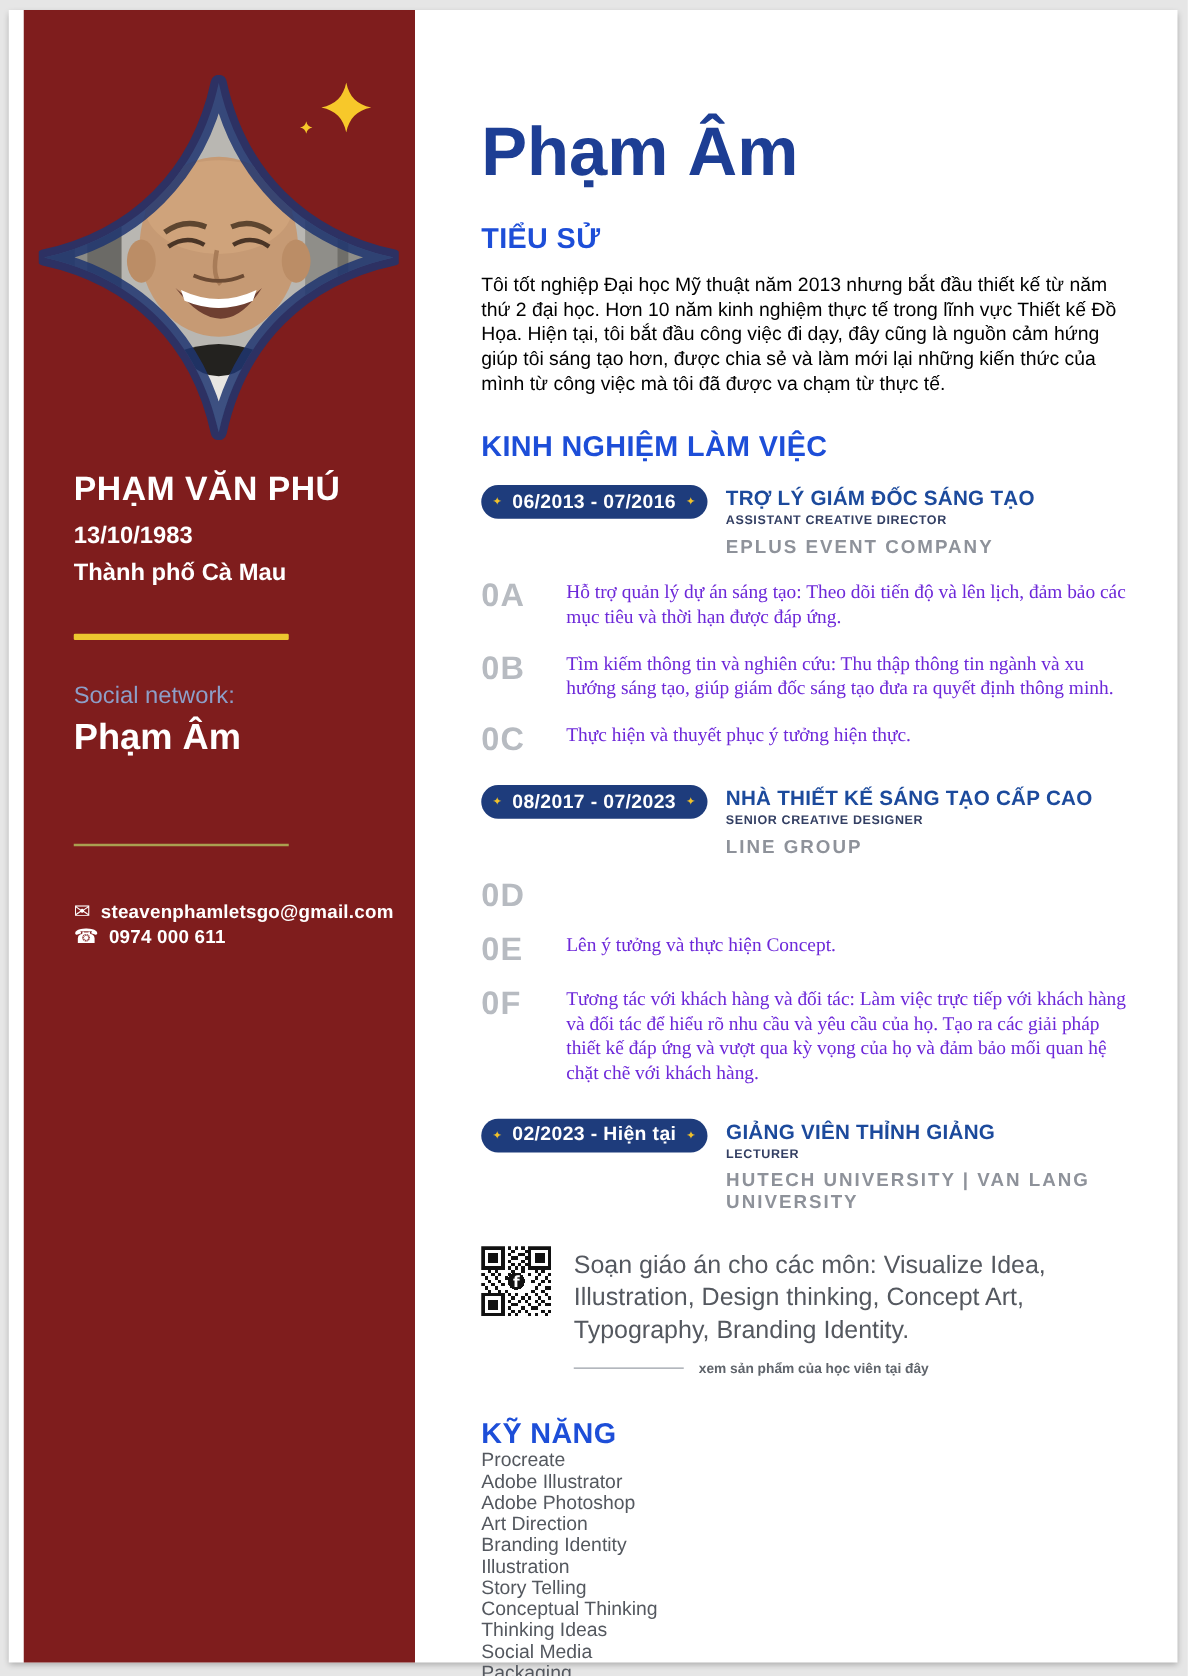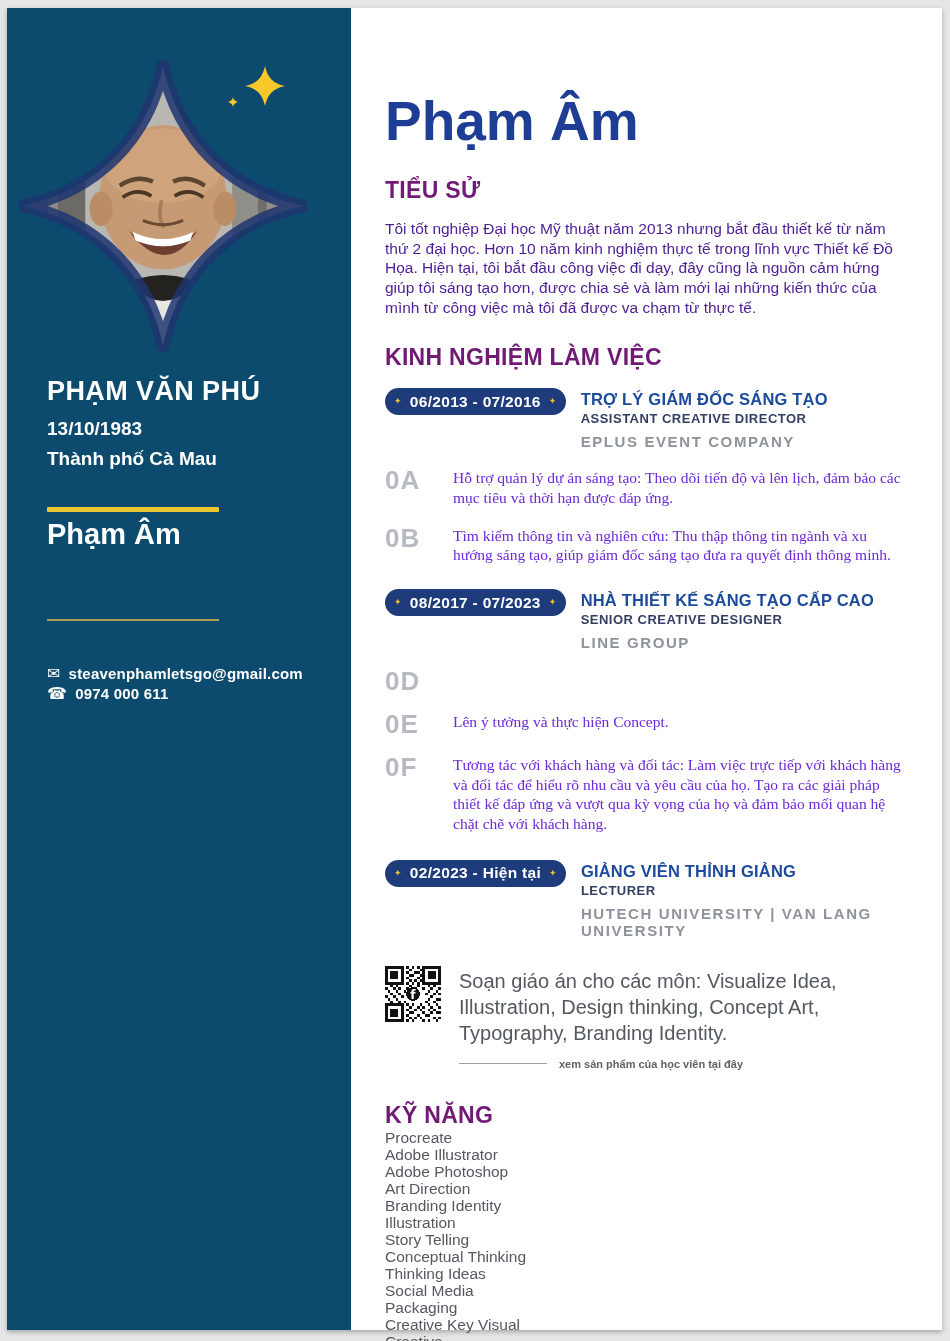--- a/index.html
+++ b/index.html
@@ -2,53 +2,53 @@
 <html><head>
 <meta charset="utf-8">
 <style>
   * { margin:0; padding:0; box-sizing:border-box; }
   body { background:#d9d9d9; font-family:"Liberation Sans","DejaVu Sans",sans-serif; }
   .stage { position:relative; width:950px; height:1341px; background:#e6e6e6; overflow:hidden; }
   .page { position:absolute; left:7px; top:8px; width:935px; height:1322px; background:#ffffff;
           box-shadow:0 2px 5px rgba(0,0,0,.28); }
 
   
-  .sidebar { position:absolute; left:0; top:0; bottom:0; width:344px; background:#0c4a6e; color:#fff; }
+  .sidebar { position:absolute; left:12px; top:0; bottom:0; width:313px; background:#7f1d1d; color:#fff; }
   .photo-zone { position:relative; height:352px; }
   .star-photo { position:absolute; left:12px; top:52px; width:288px; height:292px; }
   .sparkle-big { position:absolute; left:238px; top:58px; width:40px; height:40px; }
   .sparkle-small { position:absolute; left:221px; top:89px; width:10px; height:10px; }
   .side-body { padding-left:40px; padding-right:24px; }
   .side-name { font-size:27px; font-weight:800; letter-spacing:.4px; margin-top:16px; }
   .side-dob { font-size:19px; font-weight:700; margin-top:11px; }
   .side-city { font-size:19px; font-weight:700; margin-top:8px; }
   .div-thick { width:172px; height:5px; background:#ecc72f; margin-top:37px; border-radius:1px; }
   .social-label { color:#8d9ec7; font-size:19px; font-weight:400; margin-top:34px; }
   .social-name { font-size:29px; font-weight:800; margin-top:6px; }
   .div-thin { width:172px; height:2px; background:#aaa050; margin-top:68px; }
   .contact { margin-top:44px; font-size:15px; font-weight:700; letter-spacing:.2px; }
   .contact-row { display:flex; align-items:center; gap:8px; margin-top:3px; }
   .contact-row .cicon { font-size:16px; line-height:1; }
 
   
   .main { position:absolute; left:313px; top:0; right:0; bottom:0; padding:86px 30px 0 65px; }
   .big-title { font-size:55px; font-weight:800; color:#1d3e94; letter-spacing:0; line-height:1; }
-  .section-h { font-size:23px; font-weight:800; color:#701a75; letter-spacing:.3px; }
+  .section-h { font-size:23px; font-weight:800; color:#1d4ed8; letter-spacing:.3px; }
   .bio-h { margin-top:28px; }
-  .bio-text { margin-top:15px; width:522px; font-size:15.5px; line-height:1.27; color:#4c1d95; font-weight:500; }
+  .bio-text { margin-top:15px; width:522px; font-size:15.5px; line-height:1.27; color:#000000; font-weight:500; }
   .exp-h { margin-top:27px; }
 
   .job { margin-top:17px; }
   .job-head { display:flex; gap:15px; align-items:flex-start; }
   .badge { flex:none; background:#1e3c7c; color:#fff; border-radius:15px; height:27px;
            padding:0 9px; display:flex; align-items:center; gap:8px;
            font-weight:700; font-size:15.5px; white-space:nowrap; letter-spacing:.3px; }
   .badge .bstar { color:#f0c12b; font-size:9px; line-height:1; }
   .job-role { color:#1c4a9c; font-weight:800; font-size:16.5px; letter-spacing:.2px; margin-top:2px; }
-  .job-role-en { color:#333f63; font-weight:700; font-size:13px; letter-spacing:.5px; margin-top:2px; }
+  .job-role-en { color:#333f63; font-weight:700; font-size:10px; letter-spacing:.5px; margin-top:2px; }
   .job-company { color:#8e929a; font-weight:700; font-size:15px; letter-spacing:1.6px; margin-top:7px; }
 
   .item { display:flex; margin-top:17px; }
   .marker { flex:none; width:68px; color:#b7bbc1; font-weight:800; font-size:26px; line-height:1; letter-spacing:1px; }
   .item-text { width:455px; font-size:15.5px; line-height:1.27; color:#6d28d9; font-weight:500; margin-top:1px;font-family:Liberation Serif, serif; }
 
   .note-row { display:flex; gap:18px; margin-top:27px; }
   .qr { flex:none; width:56px; height:56px; }
   .note-text { width:460px; font-size:20px; line-height:1.3; color:#54585f; font-weight:500; margin-top:2px; }
   .caption-row { display:flex; align-items:center; gap:12px; margin-left:74px; margin-top:12px; }
@@ -114,20 +114,21 @@
         <svg class="sparkle-small" viewBox="0 0 24 24">
           <path d="M12 0 C13.5 7 17 10.5 24 12 C17 13.5 13.5 17 12 24 C10.5 17 7 13.5 0 12 C7 10.5 10.5 7 12 0 Z" fill="#f7c82a"></path>
         </svg>
       </div>
 
       <div class="side-body">
         <div class="side-name">PHẠM VĂN PHÚ</div>
         <div class="side-dob">13/10/1983</div>
         <div class="side-city">Thành phố Cà Mau</div>
         <div class="div-thick"></div>
+        <div class="social-label">Social network:</div>
         <div class="social-name">Phạm Âm</div>
         <div class="div-thin"></div>
         <div class="contact">
           <div class="contact-row">
             <span class="cicon">✉</span>
             <span>steavenphamletsgo@gmail.com</span>
           </div>
           <div class="contact-row">
             <span class="cicon">☎</span>
             <span>0974 000 611</span>
@@ -157,20 +158,24 @@
             <div class="job-company">EPLUS EVENT COMPANY</div>
           </div>
         </div>
         <div class="item">
           <div class="marker">0A</div>
           <div class="item-text">Hỗ trợ quản lý dự án sáng tạo: Theo dõi tiến độ và lên lịch, đảm bảo các mục tiêu và thời hạn được đáp ứng.</div>
         </div>
         <div class="item">
           <div class="marker">0B</div>
           <div class="item-text">Tìm kiếm thông tin và nghiên cứu: Thu thập thông tin ngành và xu hướng sáng tạo, giúp giám đốc sáng tạo đưa ra quyết định thông minh.</div>
+        </div>
+        <div class="item">
+          <div class="marker">0C</div>
+          <div class="item-text">Thực hiện và thuyết phục ý tưởng hiện thực.</div>
         </div>
       </section>
 
       <section class="job" style="margin-top:24px;">
         <div class="job-head">
           <div class="badge">
             <span class="bstar">✦</span>
             <span>08/2017 - 07/2023</span>
             <span class="bstar">✦</span>
           </div>

